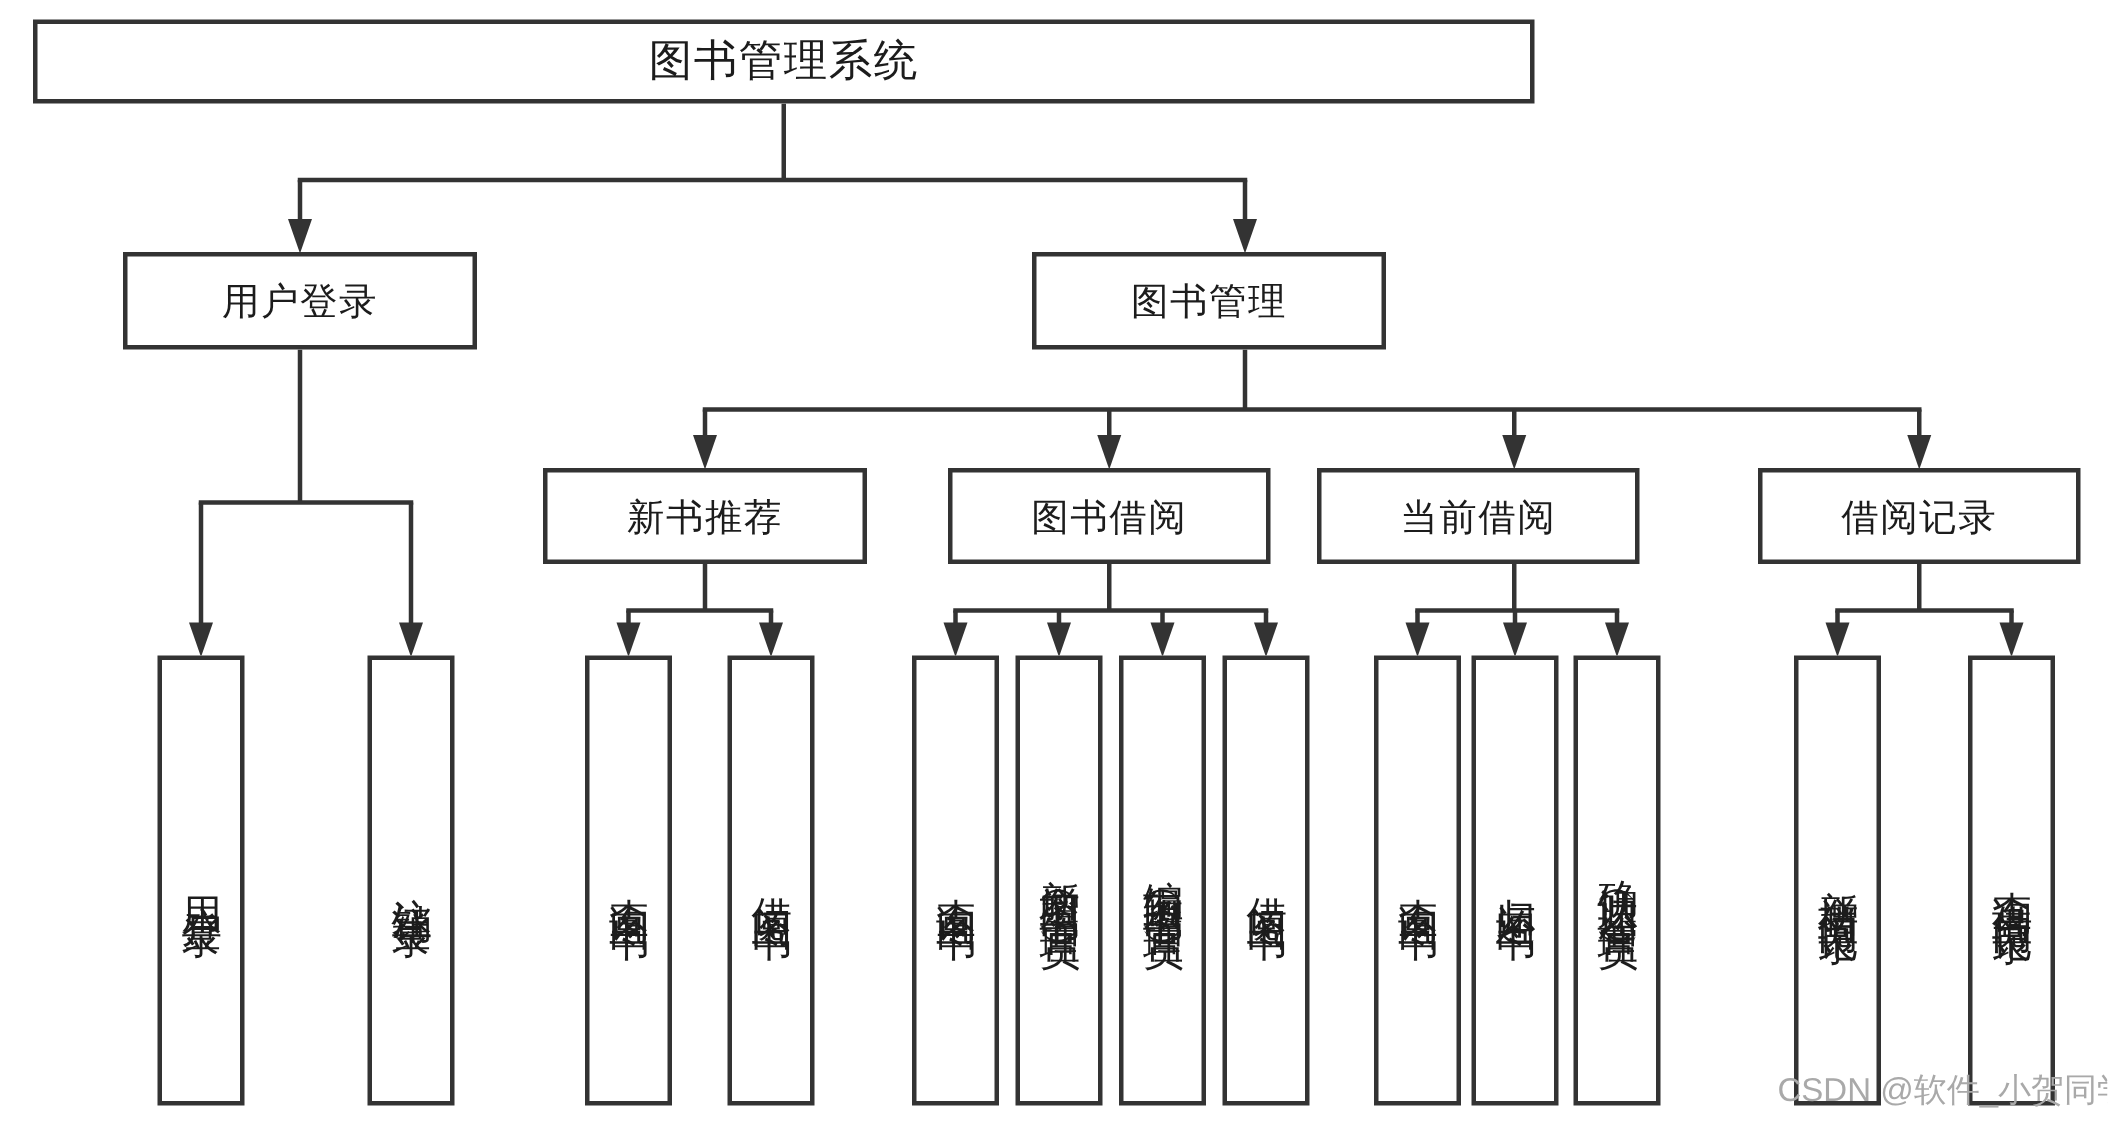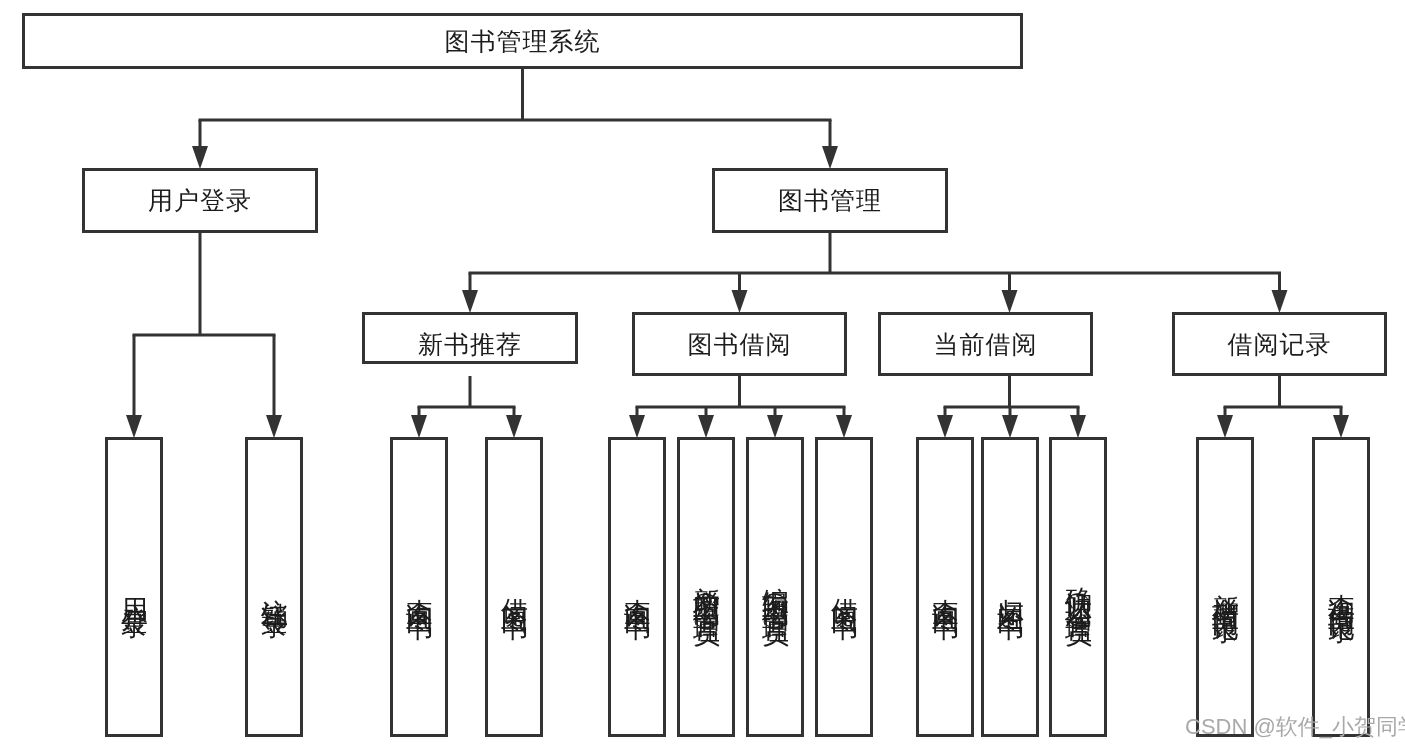--- a/index.html
+++ b/index.html
@@ -31,21 +31,21 @@
     align-items: center;
     justify-content: center;
     color: #1c1c1c;
   }
   .node.h .label {
     font-size: 25px;
     letter-spacing: 1px;
     white-space: nowrap;
   }
   .node.h.root .label {
-    font-size: 25px;
+    font-size: 29px;
   }
   .node.v .label {
     writing-mode: vertical-rl;
     text-orientation: mixed;
     font-size: 27px;
     letter-spacing: 5px;
     line-height: 1;
     white-space: nowrap;
   }
   .watermark {
@@ -130,24 +130,24 @@
         <polygon points="1333,415 1349,415 1341,438" fill="#333333"></polygon>
       </g>
     </svg>
   <div id="node-layer">
       <div class="node h root" style="left: 22px; top: 13px; width: 1001px; height: 56px;">
         <span class="label">图书管理系统</span>
       </div>
       <div class="node h" style="left: 82px; top: 168px; width: 236px; height: 65px;">
         <span class="label">用户登录</span>
       </div>
-      <div class="node h" style="left: 712px; top: 168px; width: 236px; height: 65px;">
+      <div class="node h" style="left: 688px; top: 168px; width: 236px; height: 65px;">
         <span class="label">图书管理</span>
       </div>
-      <div class="node h" style="left: 362px; top: 312px; width: 216px; height: 52px; align-items: flex-end;">
+      <div class="node h" style="left: 362px; top: 312px; width: 216px; height: 64px;">
         <span class="label">新书推荐</span>
       </div>
       <div class="node h" style="left: 632px; top: 312px; width: 215px; height: 64px;">
         <span class="label">图书借阅</span>
       </div>
       <div class="node h" style="left: 878px; top: 312px; width: 215px; height: 64px;">
         <span class="label">当前借阅</span>
       </div>
       <div class="node h" style="left: 1172px; top: 312px; width: 215px; height: 64px; justify-content: center;">
         <span class="label">借阅记录</span>

